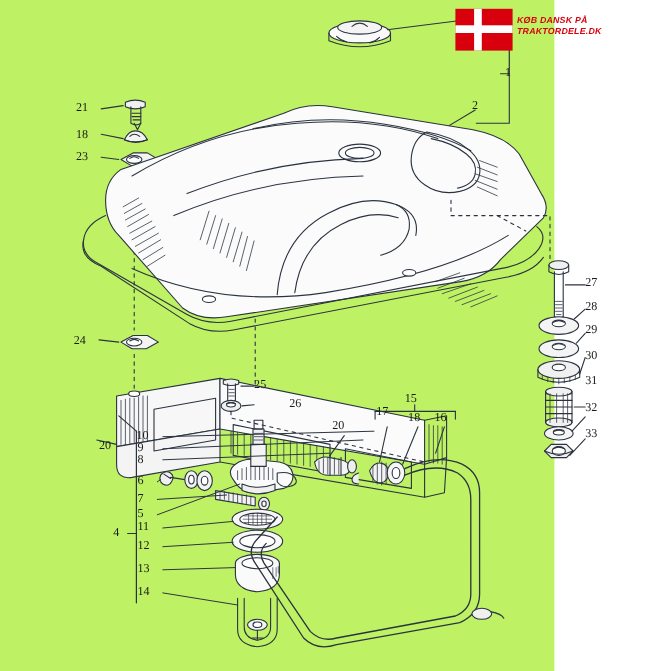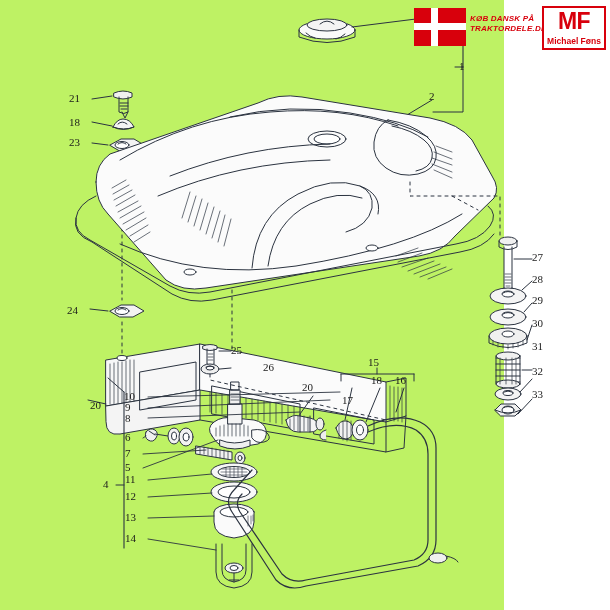--- a/index.html
+++ b/index.html
@@ -504,24 +504,20 @@
   </svg>
 
   <div class="logo-block">
     <div class="flag">
       <div class="cross-v"></div>
       <div class="cross-h"></div>
     </div>
     <div class="promo">
       <div>KØB DANSK PÅ</div>
       <div>TRAKTORDELE.DK</div>
-    </div>
-    <div class="mf-box">
-      <div class="mf-main">MF</div>
-      <div class="mf-sub">Michael Føns</div>
     </div>
   </div>
 
   <div id="callout-layer">
       <div class="callout" style="left: 459px; top: 61px;">1</div>
       <div class="callout" style="left: 429px; top: 91px;">2</div>
       <div class="callout" style="left: 69px; top: 93px;">21</div>
       <div class="callout" style="left: 69px; top: 117px;">18</div>
       <div class="callout" style="left: 69px; top: 137px;">23</div>
       <div class="callout" style="left: 532px; top: 252px; text-align: right;">27</div>
@@ -541,18 +537,18 @@
       <div class="callout" style="left: 125px; top: 432px;">6</div>
       <div class="callout" style="left: 125px; top: 448px;">7</div>
       <div class="callout" style="left: 125px; top: 462px;">5</div>
       <div class="callout" style="left: 125px; top: 474px;">11</div>
       <div class="callout" style="left: 125px; top: 491px;">12</div>
       <div class="callout" style="left: 125px; top: 512px;">13</div>
       <div class="callout" style="left: 125px; top: 533px;">14</div>
       <div class="callout" style="left: 103px; top: 479px;">4</div>
       <div class="callout" style="left: 302px; top: 382px;">20</div>
       <div class="callout" style="left: 368px; top: 357px;">15</div>
-      <div class="callout" style="left: 342px; top: 395px;">17</div>
+      <div class="callout" style="left: 342px; top: 369px;">17</div>
       <div class="callout" style="left: 371px; top: 375px; text-align: right;">18</div>
       <div class="callout" style="left: 395px; top: 375px;">16</div>
     </div>
 
 </div>
 
 </body></html>

